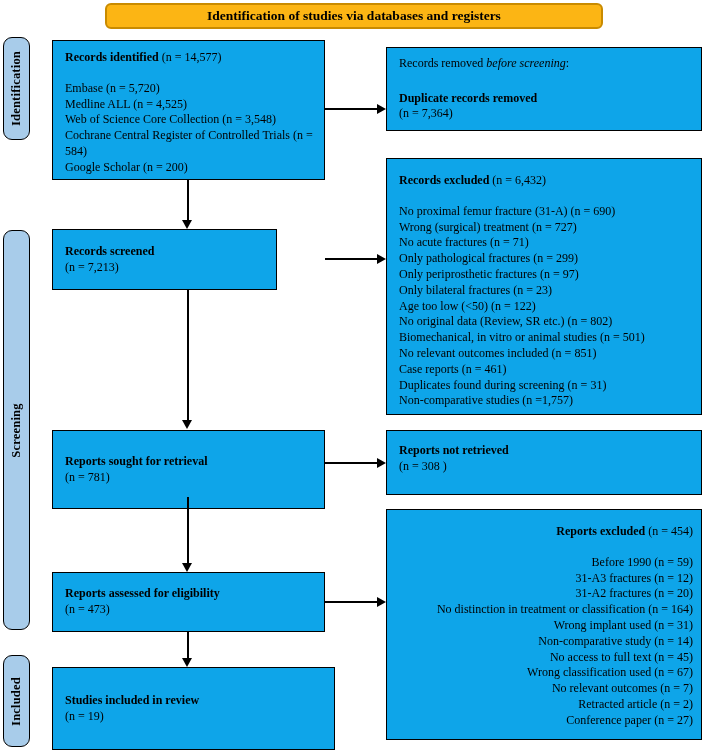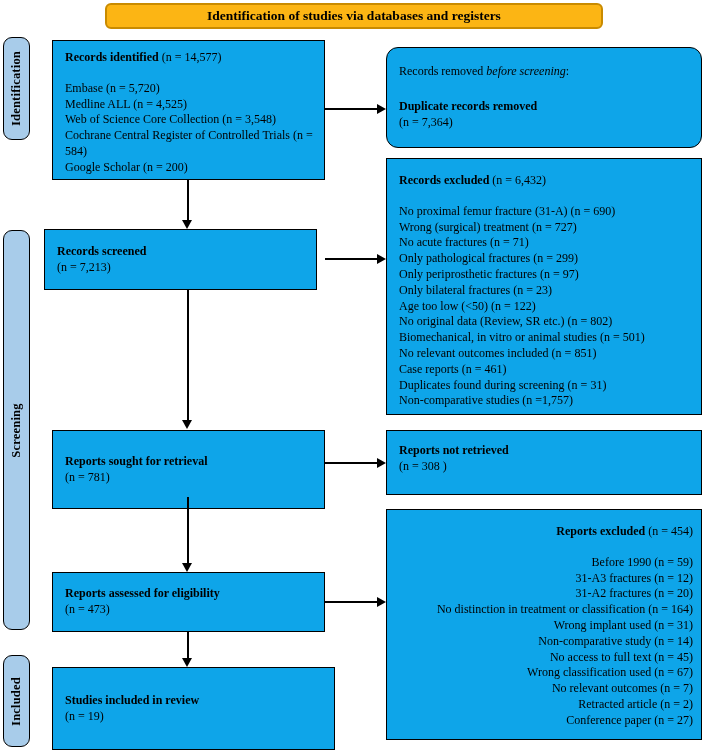--- a/index.html
+++ b/index.html
@@ -91,41 +91,41 @@
     <div><span class="b">Records identified</span> <span>(n = 14,577)</span></div>
     <div class="list">
         <div>Embase (n = 5,720)</div>
         <div>Medline ALL (n = 4,525)</div>
         <div>Web of Science Core Collection (n = 3,548)</div>
         <div>Cochrane Central Register of Controlled Trials (n = 584)</div>
         <div>Google Scholar (n = 200)</div>
       </div>
   </div>
 
-  <div class="box center-v" style="left:44px; top:229px; width:273px; height:61px;">
+  <div class="box center-v" style="left:52px; top:229px; width:225px; height:61px;">
     <div class="b">Records screened</div>
     <div>(n = 7,213)</div>
   </div>
 
   <div class="box center-v" style="left:52px; top:430px; width:273px; height:79px;">
     <div class="b">Reports sought for retrieval</div>
     <div>(n = 781)</div>
   </div>
 
   <div class="box center-v" style="left:52px; top:572px; width:273px; height:60px;">
     <div class="b">Reports assessed for eligibility</div>
     <div>(n = 473)</div>
   </div>
 
   <div class="box center-v" style="left:52px; top:667px; width:283px; height:83px;">
     <div class="b">Studies included in review</div>
     <div>(n = 19)</div>
   </div>
 
-  <div class="box center-v" style="left:386px; top:47px; width:316px; height:101px;border-radius:12px;">
+  <div class="box center-v" style="left:386px; top:47px; width:316px; height:84px;">
     <div><span>Records removed </span><i>before screening</i><span>:</span></div>
     <div class="b gap19">Duplicate records removed</div>
     <div>(n = 7,364)</div>
   </div>
 
   <div class="box pt14" style="left:386px; top:158px; width:316px; height:257px;">
     <div><span class="b">Records excluded</span> <span>(n = 6,432)</span></div>
     <div class="list">
         <div>No proximal femur fracture (31-A) (n = 690)</div>
         <div>Wrong (surgical) treatment (n = 727)</div>

